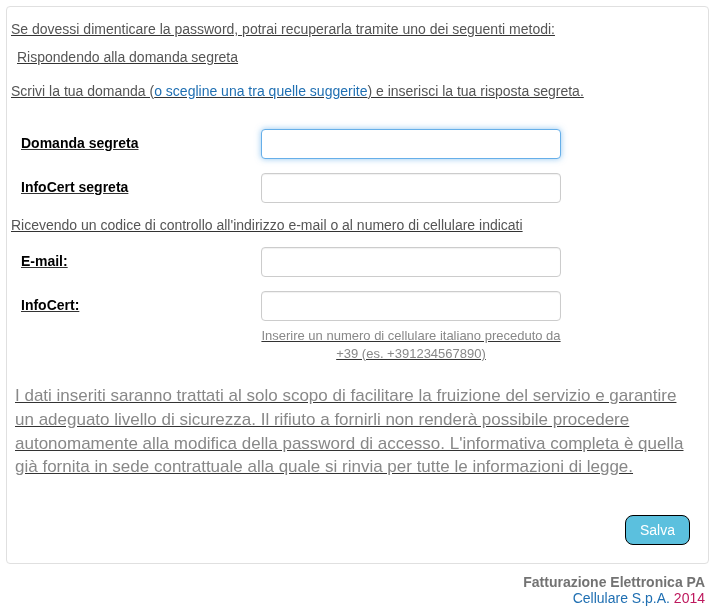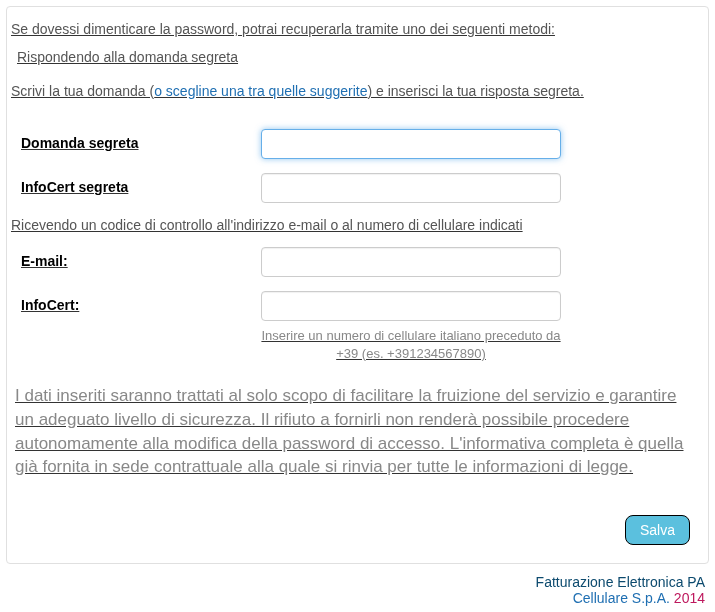--- a/index.html
+++ b/index.html
@@ -96,22 +96,22 @@
     font-size: 14px;
     cursor: pointer;
     margin-top: 20px;
   }
   .footer {
     text-align: right;
     padding: 4px 10px 10px 0;
     font-size: 14px;
   }
   .footer .title {
-    font-weight: normal;
-    color: #0c4a6e;
+    font-weight: bold;
+    color: #737373;
     text-align: right;
   }
   .footer .company {
     color: #1f6fb2;
     cursor: pointer;
   }
   .footer .year {
     color: #be185d;
   }
 </style>

